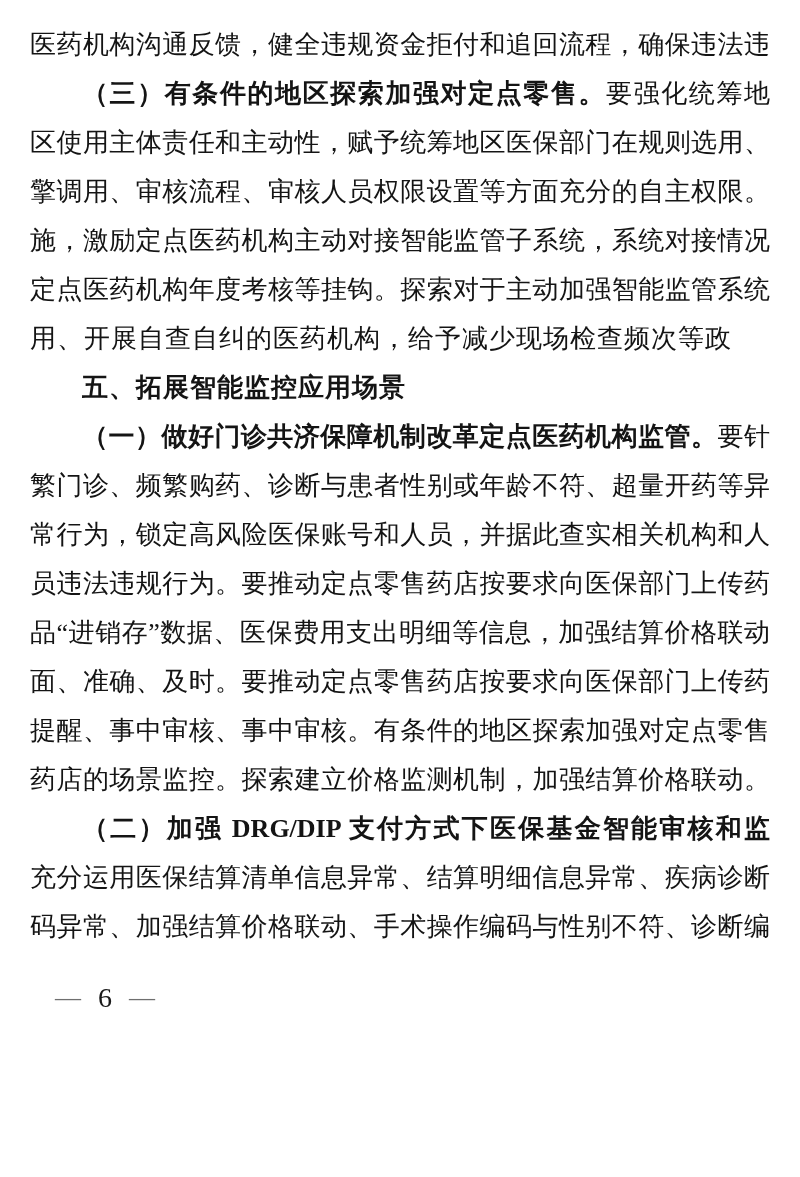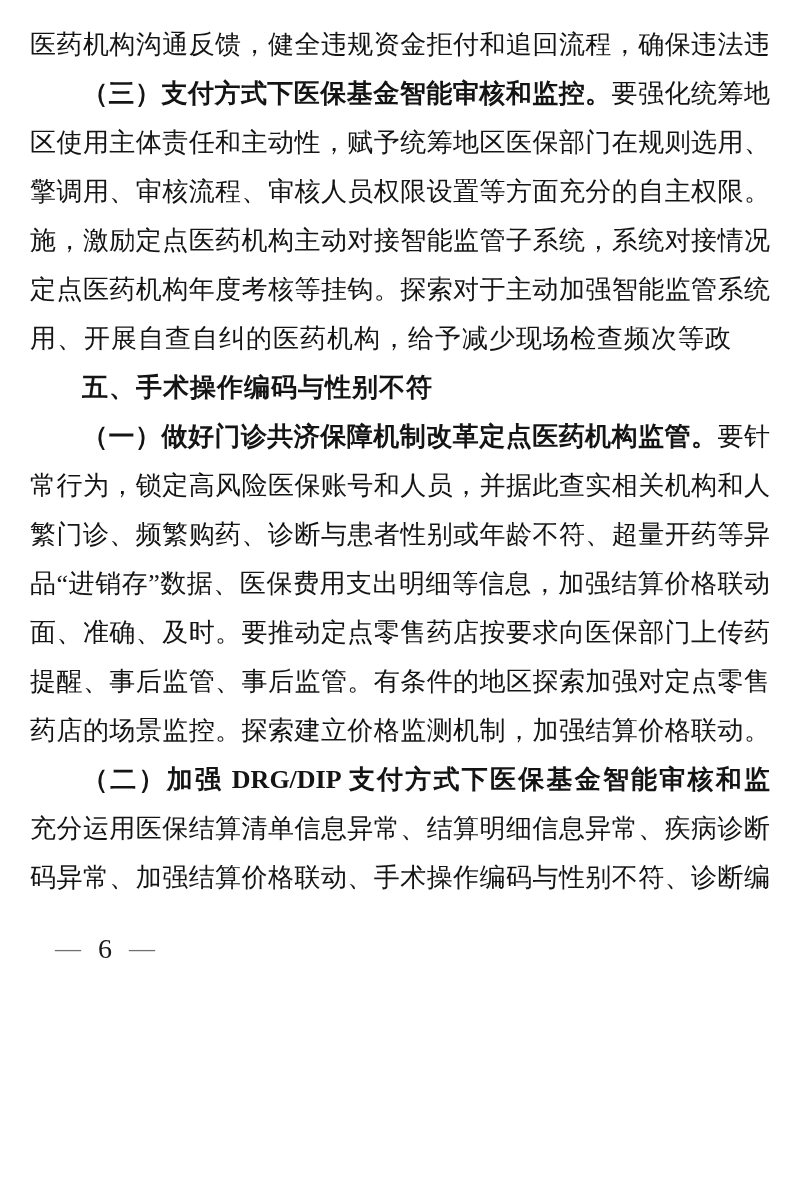--- a/index.html
+++ b/index.html
@@ -70,33 +70,34 @@
     color: #1a1a1a;
     font-size: 28px;
   }
 </style>
 </head>
 <body>
 
 <div class="page">
   <div class="doc-body" id="doc-body">
       <div class="line justify"><span class="seg-regular">医药机构沟通反馈，健全违规资金拒付和追回流程，确保违法违</span></div>
-      <div class="line justify indent"><span class="seg-bold">（三）支付方式下医保基金智能审核和监控。</span><span class="seg-regular">要强化统筹地</span></div>
+      <div class="line justify indent"><span class="seg-bold">（三）有条件的地区探索加强对定点零售。</span><span class="seg-regular">要强化统筹地</span></div>
       <div class="line justify"><span class="seg-regular">区使用主体责任和主动性，赋予统筹地区医保部门在规则选用、引</span></div>
       <div class="line justify"><span class="seg-regular">擎调用、审核流程、审核人员权限设置等方面充分的自主权限。要</span></div>
       <div class="line justify"><span class="seg-regular">施，激励定点医药机构主动对接智能监管子系统，系统对接情况与</span></div>
       <div class="line justify"><span class="seg-regular">定点医药机构年度考核等挂钩。探索对于主动加强智能监管系统应</span></div>
       <div class="line natural"><span class="seg-regular">用、开展自查自纠的医药机构，给予减少现场检查频次等政策。</span></div>
-      <div class="line natural indent heading"><span class="seg-bold">五、手术操作编码与性别不符</span></div>
+      <div class="line natural indent heading"><span class="seg-bold">五、拓展智能监控应用场景</span></div>
       <div class="line justify indent"><span class="seg-bold">（一）做好门诊共济保障机制改革定点医药机构监管。</span><span class="seg-regular">要针</span></div>
+      <div class="line justify"><span class="seg-regular">繁门诊、频繁购药、诊断与患者性别或年龄不符、超量开药等异</span></div>
       <div class="line justify"><span class="seg-regular">常行为，锁定高风险医保账号和人员，并据此查实相关机构和人</span></div>
-      <div class="line justify"><span class="seg-regular">繁门诊、频繁购药、诊断与患者性别或年龄不符、超量开药等异</span></div>
+      <div class="line justify"><span class="seg-regular">员违法违规行为。要推动定点零售药店按要求向医保部门上传药</span></div>
       <div class="line justify"><span class="seg-regular">品“进销存”数据、医保费用支出明细等信息，加强结算价格联动</span></div>
       <div class="line justify"><span class="seg-regular">面、准确、及时。要推动定点零售药店按要求向医保部门上传药</span></div>
-      <div class="line justify"><span class="seg-regular">提醒、事后监管、事后监管。有条件的地区探索加强对定点零售</span></div>
+      <div class="line justify"><span class="seg-regular">提醒、事中审核、事中审核。有条件的地区探索加强对定点零售</span></div>
       <div class="line justify"><span class="seg-regular">药店的场景监控。探索建立价格监测机制，加强结算价格联动。</span></div>
       <div class="line justify indent"><span class="seg-bold">（二）加强 DRG/DIP 支付方式下医保基金智能审核和监控。</span></div>
       <div class="line justify"><span class="seg-regular">充分运用医保结算清单信息异常、结算明细信息异常、疾病诊断编</span></div>
       <div class="line justify"><span class="seg-regular">码异常、加强结算价格联动、手术操作编码与性别不符、诊断编</span></div>
     </div>
   <div class="footer">
     <span class="dash">—</span>
     <span class="pagenum">6</span>
     <span class="dash">—</span>
   </div>

